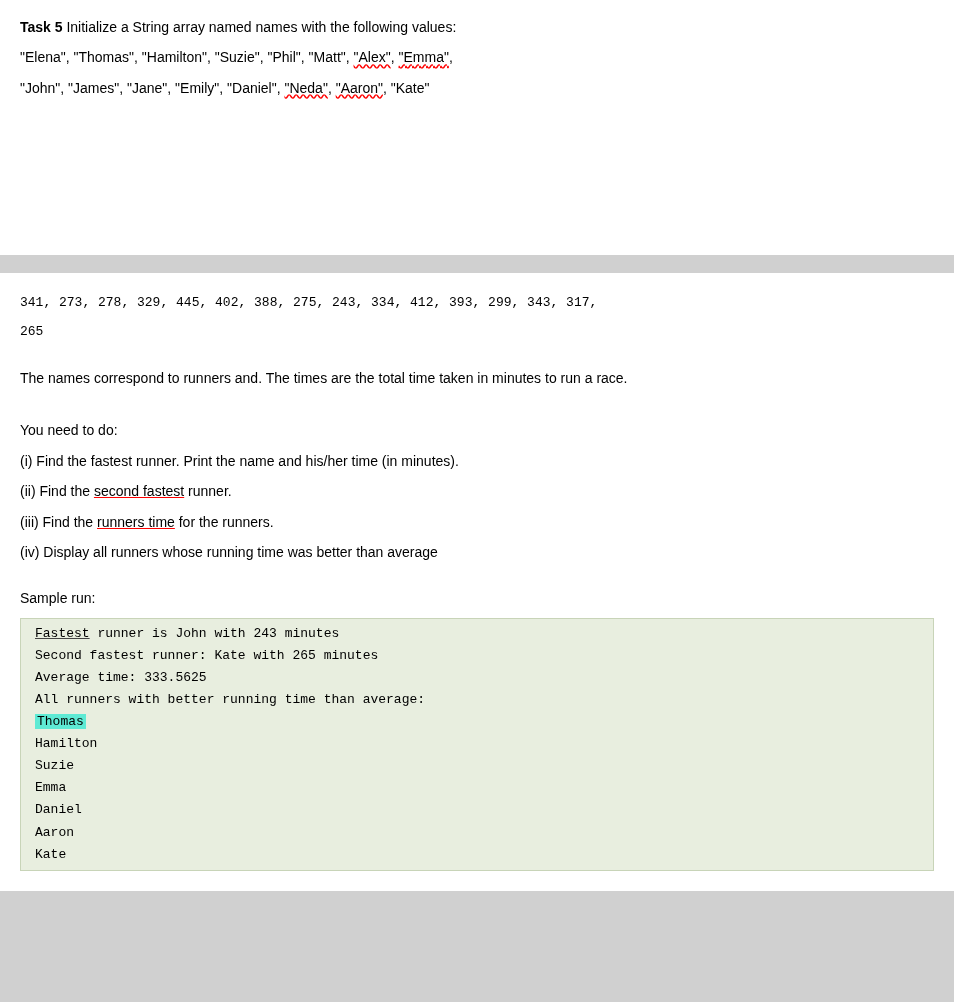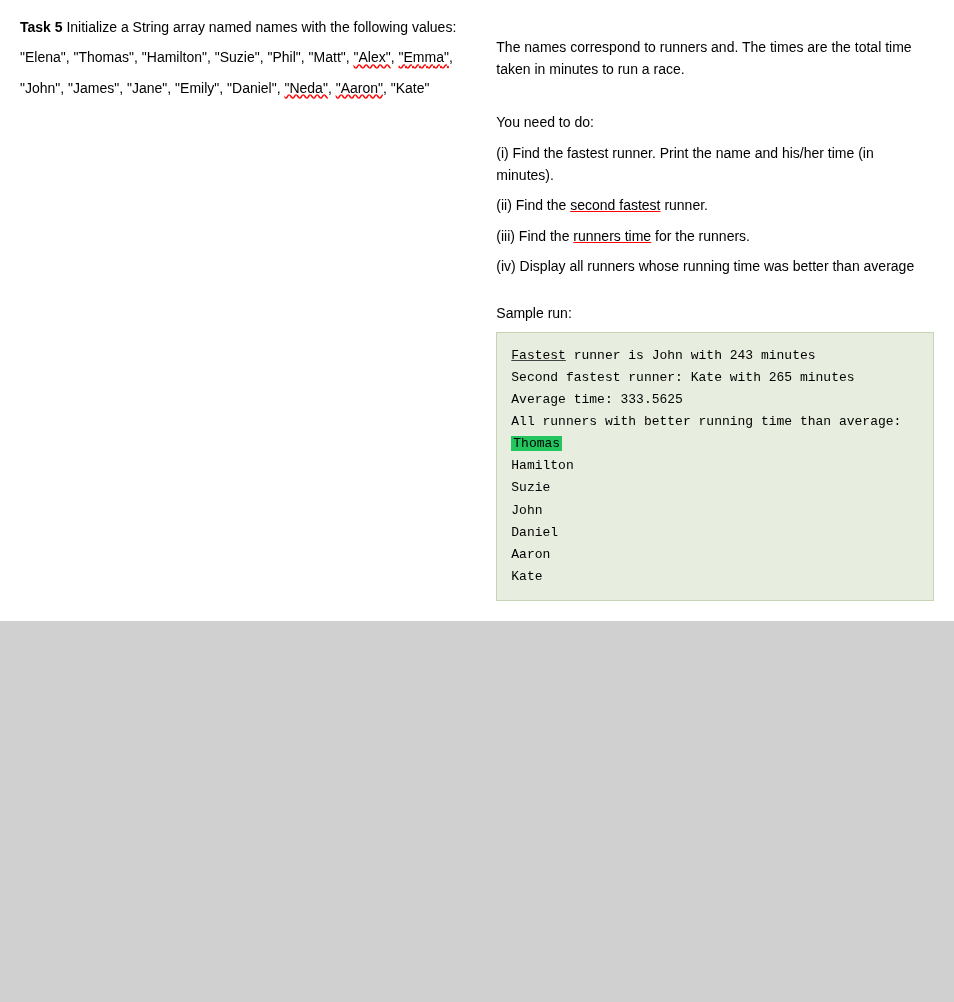--- a/index.html
+++ b/index.html
@@ -11,21 +11,21 @@
     body {
       background-color: #d0d0d0;
       font-family: Arial, sans-serif;
       font-size: 14px;
       width: 954px;
       min-height: 1002px;
     }
 
     .page-container {
       display: flex;
-      flex-direction: row;
+      flex-direction: column;
       gap: 0;
       border-radius: 25px;
     }
 
     .section-top {
       background-color: #ffffff;
       padding: 16px 20px 20px 20px;
       margin: 0;
       min-height: 255px;
     }
@@ -68,35 +68,35 @@
     .monospace-block {
       font-family: 'Courier New', Courier, monospace;
       font-size: 13px;
       line-height: 1.6;
       color: #000000;
     }
 
     .sample-output-box {
       background-color: #e8eedf;
       border: 1px solid #c8d4b8;
-      padding: 12px 14px;
+      padding: 4px 14px;
       margin-top: 8px;
       font-family: 'Courier New', Courier, monospace;
       font-size: 13px;
       line-height: 1.7;
       color: #000000;
     }
 
     .fastest-underline {
       text-decoration: underline;
       text-decoration-color: #444;
     }
 
     .highlighted-name {
-      background-color: #22c55e;
+      background-color: #5eead4;
       padding: 0 2px;
     }
 
     p {
       margin-bottom: 8px;
     }
   </style>
 </head>
 <body>
 
@@ -116,20 +116,24 @@
         "John", "James", "Jane", "Emily", "Daniel", <span class="spellcheck-red">"Neda"</span>, <span class="spellcheck-red">"Aaron"</span>, "Kate"
       </p>
       <br>
     </div>
   </div>
 
   <div class="divider"></div>
 
   <div class="section-bottom">
 
+    <div class="monospace-block">
+      <p>341, 273, 278, 329, 445, 402, 388, 275, 243, 334, 412, 393, 299, 343, 317,</p>
+      <p>265</p>
+    </div>
 
     <br>
 
     <div class="task-text">
       <p>The names correspond to runners and. The times are the total time taken in minutes to run a race.</p>
       <br>
       <p>You need to do:</p>
       <p>
         (i) Find the fastest runner. Print the name and his/her time (in minutes).
       </p>
@@ -153,21 +157,21 @@
         <span class="fastest-underline">Fastest</span> runner is John with 243 minutes
       </div>
       <div>Second fastest runner: Kate with 265 minutes</div>
       <div>Average time: 333.5625</div>
       <div>All runners with better running time than average:</div>
       <div>
         <span class="highlighted-name">Thomas</span>
       </div>
       <div>Hamilton</div>
       <div>Suzie</div>
-      <div>John</div>
+      <div>Emma</div>
       <div>Daniel</div>
       <div>Aaron</div>
       <div>Kate</div>
     </div>
 
   </div>
 
 </div>
 
 </body></html>

